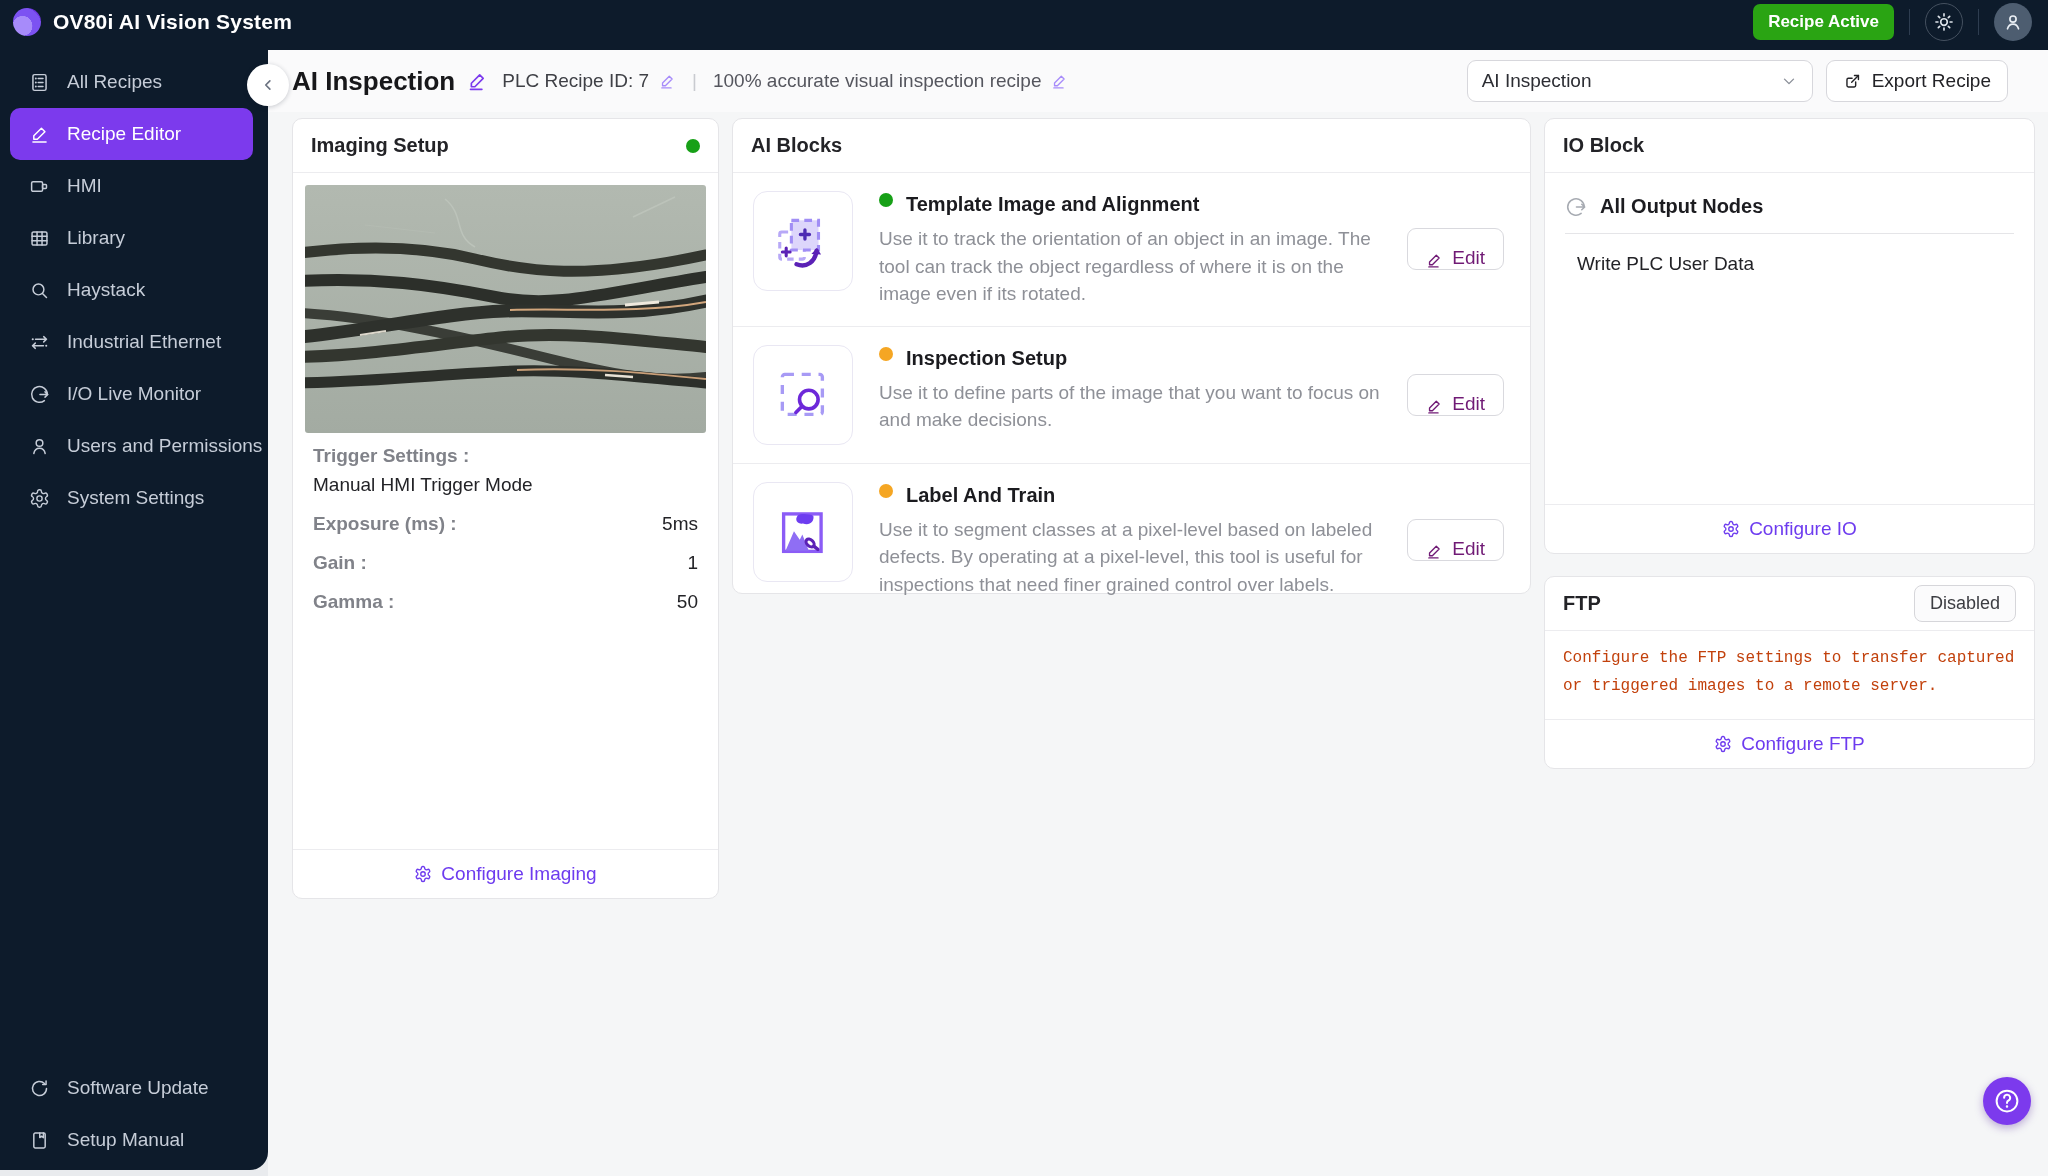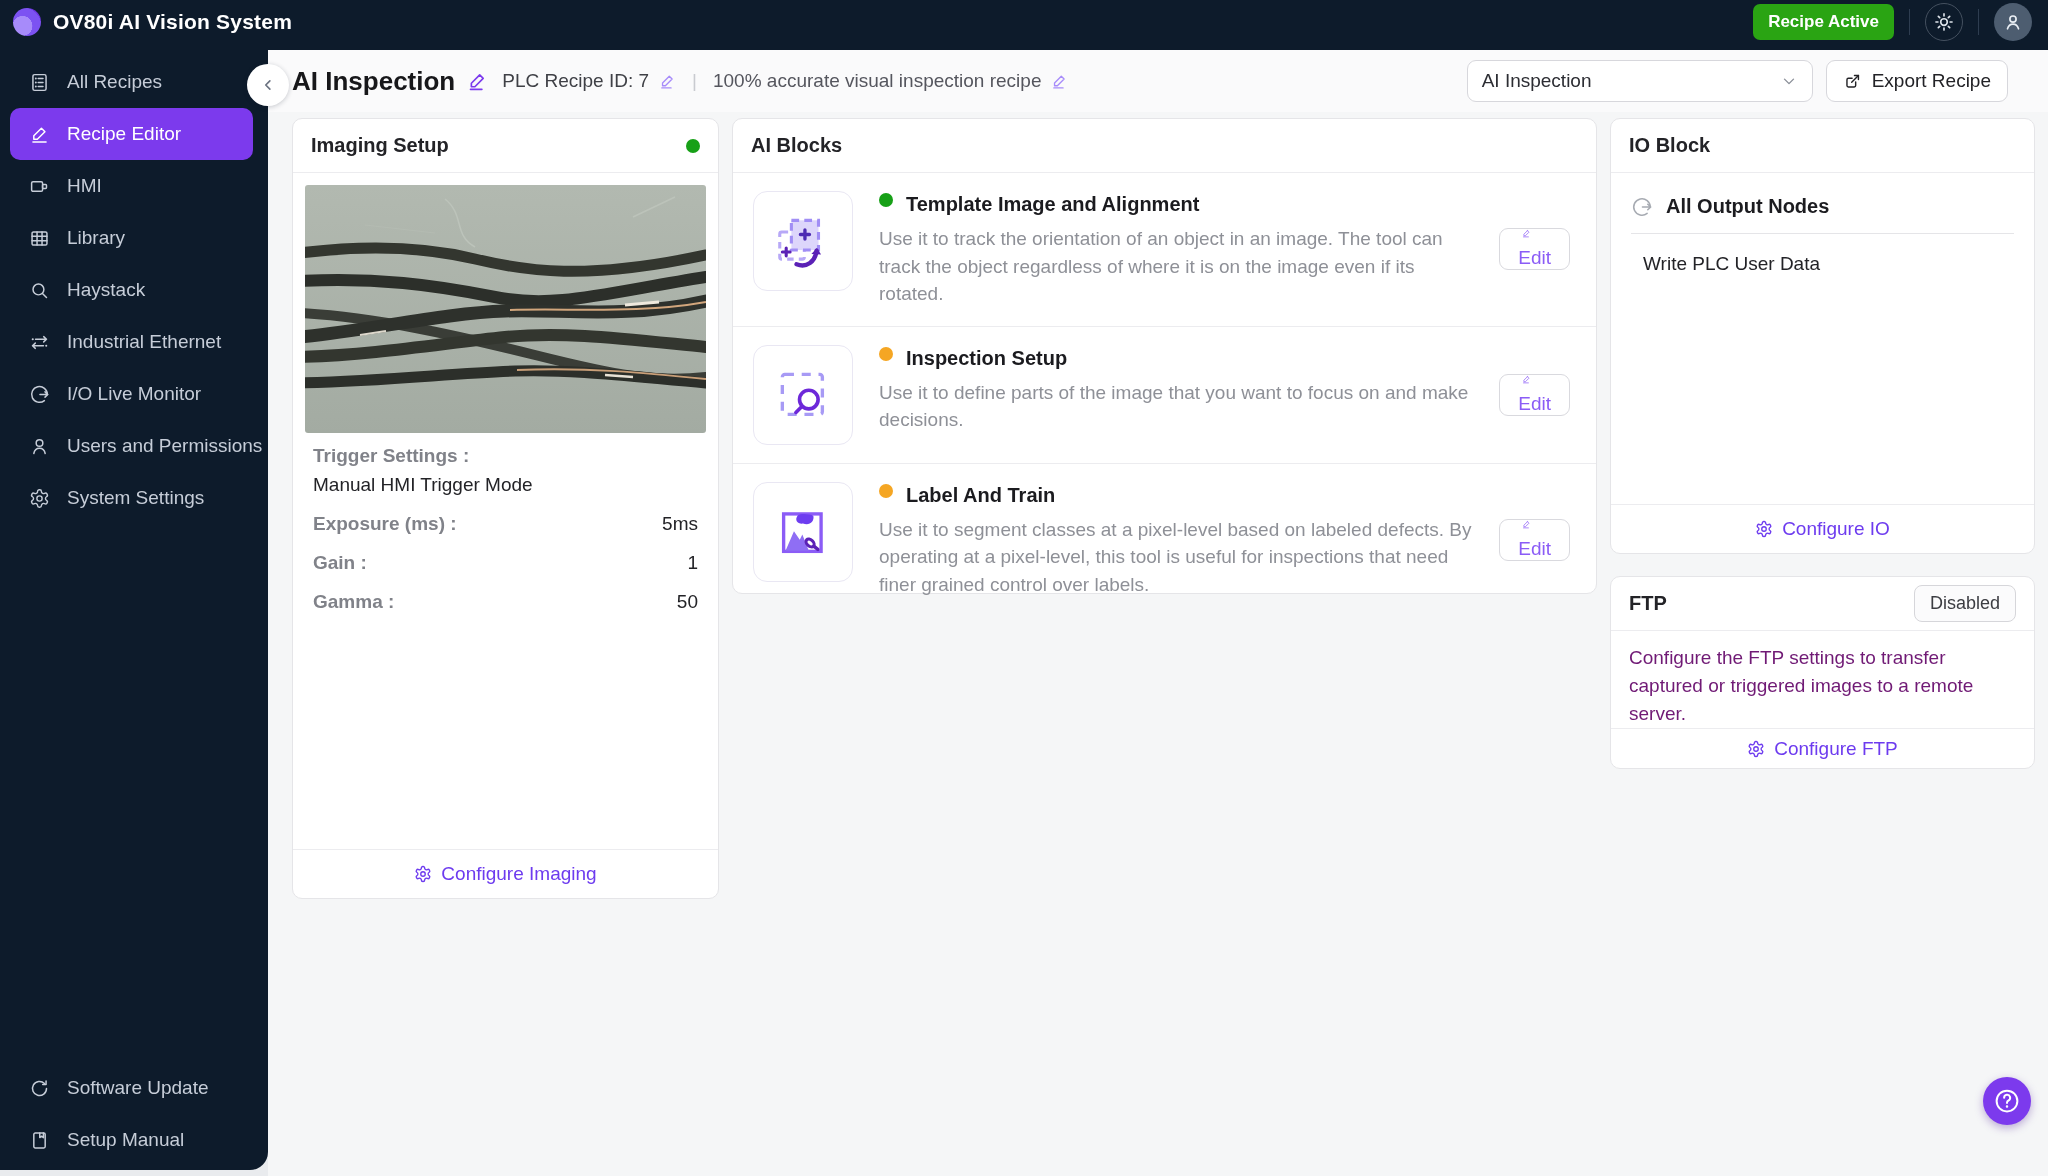--- a/index.html
+++ b/index.html
@@ -75,36 +75,36 @@
   .ai-card { flex:1; height:476px; }
   .block { display:flex; gap:26px; padding:18px 20px; border-bottom:1px solid #ececef; }
   .block:last-child { border-bottom:none; }
   .icon-box { width:100px; height:100px; border:1px solid #e9e7f3; border-radius:14px; flex:0 0 auto;
               display:flex; align-items:center; justify-content:center; background:#fff; }
   .block-text { flex:1; padding-top:2px; }
   .block-title-row { display:flex; align-items:flex-start; gap:13px; }
   .block-title { font-size:20px; font-weight:700; color:#1b1b1f; }
   .block-desc { font-size:19px; color:#8e9097; line-height:27.5px; margin-top:9px; max-width:610px; }
   .edit-btn { align-self:center; height:42px; padding:0 18px; background:#fff; border:1px solid #d9d9de;
-              border-radius:9px; display:flex; align-items:flex-start; gap:9px; font-size:19px; font-weight:500;
-              color:#8b5cf6; cursor:pointer; margin-right:6px;flex-direction:column; }
-
-  
-  .right-col { width:425px; display:flex; flex-direction:column; gap:22px; }
+              border-radius:9px; display:flex; align-items:flex-end; gap:9px; font-size:19px; font-weight:500;
+              color:#701a75; cursor:pointer; margin-right:6px; }
+
+  
+  .right-col { width:491px; display:flex; flex-direction:column; gap:22px; }
   .io-card { height:436px; }
   .io-body { padding:22px 20px 0; flex:1; display:flex; flex-direction:column; }
   .io-section-row { display:flex; align-items:center; gap:13px; color:#a7abb2; }
   .io-section-title { font-size:20px; font-weight:700; color:#1c1c20; }
   .io-hr { border:none; border-top:1px solid #e5e5e8; margin:15px 0 0; }
   .io-node { font-size:19px; color:#232327; margin:19px 0 0 12px; }
 
   .ftp-card { height:193px; }
   .ftp-badge { border:1px solid #d6d6da; background:#fbfbfc; border-radius:8px; padding:7px 15px;
                font-size:18px; color:#3c3d42; cursor:pointer; }
-  .ftp-body { padding:13px 18px 0; font-size:19px; color:#701a75; line-height:28px; flex:1; }
+  .ftp-body { padding:13px 18px 0; font-size:16px; color:#c2410c; line-height:28px; flex:1;font-family:Liberation Mono, monospace; }
 
   .help-btn { position:absolute; right:17px; bottom:51px; width:48px; height:48px; border-radius:50%;
               background:#7c3aed; box-shadow:0 3px 8px rgba(76,29,149,.35); display:flex; align-items:center;
               justify-content:center; color:#fff; cursor:pointer; z-index:7; }
 
   svg { display:block; }
 </style>
 </head>
 <body>
 

